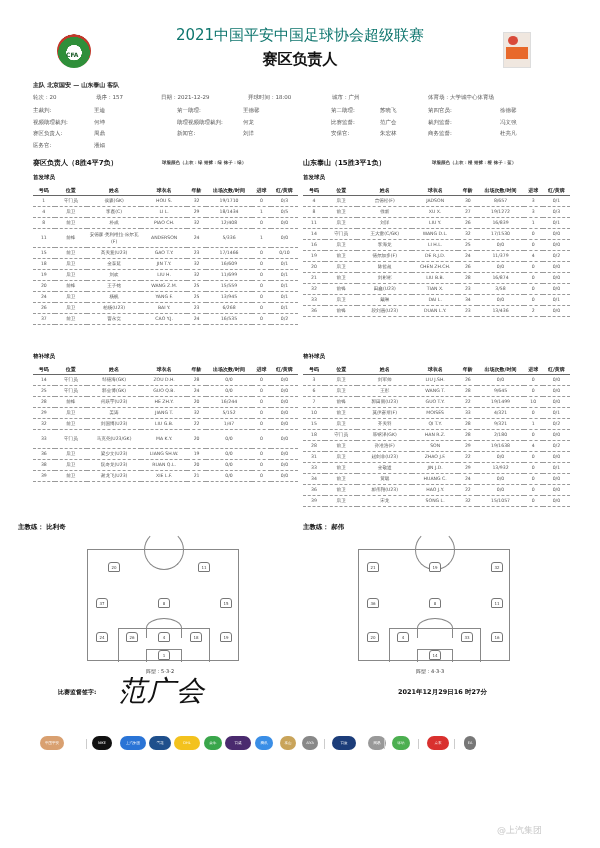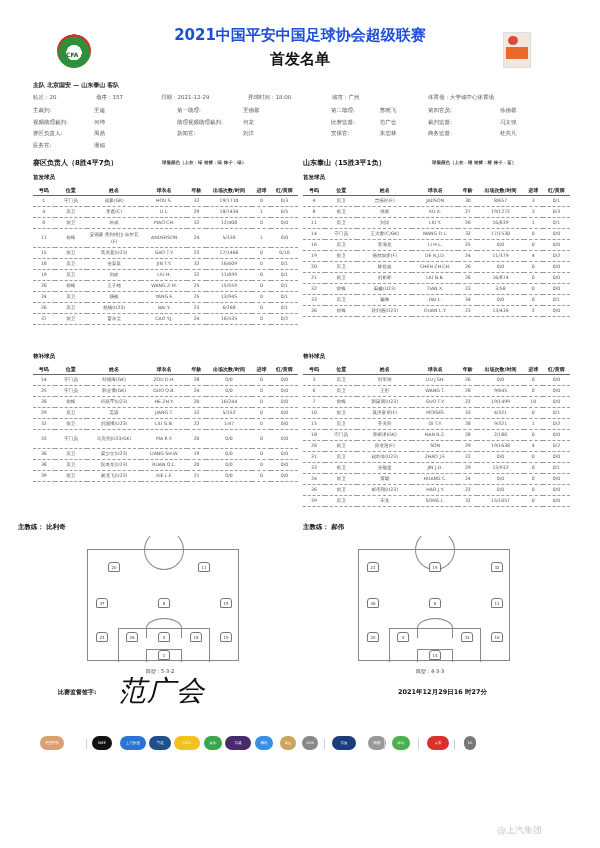--- a/index.html
+++ b/index.html
@@ -6,21 +6,21 @@
   html, body { width: 600px; height: 848px; background: #fff; overflow: hidden; }
   body { font-family: "DejaVu Sans", "Liberation Sans", sans-serif; color: #222; position: relative; }
 
   .logo-left { position: absolute; left: 57px; top: 34px; width: 34px; height: 34px; border-radius: 50%;
     background: radial-gradient(circle at 50% 55%, #fff 0 30%, #2f8f3a 31% 62%, #c0392b 63% 72%, #e9e9e9 73% 100%); }
   .logo-left .cfa { position: absolute; left: 9px; top: 17px; font-size: 6px; font-weight: bold; color: #1d5e2a; }
   .logo-right { position: absolute; left: 503px; top: 32px; width: 28px; height: 36px; background: #f0e7df; border: 1px solid #ddd; }
   .logo-right .band { position: absolute; left: 2px; top: 14px; width: 22px; height: 12px; background: #e8692b; }
   .logo-right .dot { position: absolute; left: 4px; top: 3px; width: 10px; height: 9px; border-radius: 50%; background: #d94a3a; }
 
-  .title1 { position: absolute; left: 0; width: 600px; top: 26px; text-align: center; font-size: 15px; font-weight: bold; color: #1d4ed8; }
+  .title1 { position: absolute; left: 0; width: 600px; top: 26px; text-align: center; font-size: 15px; font-weight: normal; color: #0f766e; }
   .title2 { position: absolute; left: 0; width: 600px; top: 50px; text-align: center; font-size: 15px; font-weight: bold; color: #111; }
 
   .small { font-size: 5.5px; color: #555; white-space: nowrap; position: absolute; }
 
   .match-line { top: 81px; left: 33px; font-size: 6px; font-weight: bold; color: #222; }
 
   .team-head { position: absolute; font-size: 7px; font-weight: bold; color: #111; }
   .kit { position: absolute; font-size: 4.5px; color: #444; font-weight: bold; }
   .sect { position: absolute; font-size: 5.5px; font-weight: bold; color: #111; }
 
@@ -55,21 +55,21 @@
 
 <div class="logo-left">
     <span class="cfa">CFA</span>
   </div>
 <div class="logo-right">
     <div class="dot"></div>
     <div class="band"></div>
   </div>
 
 <div class="title1">2021中国平安中国足球协会超级联赛</div>
-<div class="title2">首发名单</div>
+<div class="title2">赛区负责人</div>
 
 <div class="small match-line">主队 北京国安 — 山东泰山 客队</div>
 <div class="small" style="top:94px;left:33px">轮次：20</div>
 <div class="small" style="top:94px;left:96px">场序：157</div>
 <div class="small" style="top:94px;left:161px">日期：2021-12-29</div>
 <div class="small" style="top:94px;left:248px">开球时间：18:00</div>
 <div class="small" style="top:94px;left:332px">城市：广州</div>
 <div class="small" style="top:94px;left:428px">体育场：大学城中心体育场</div>
 
 <div id="officials">

